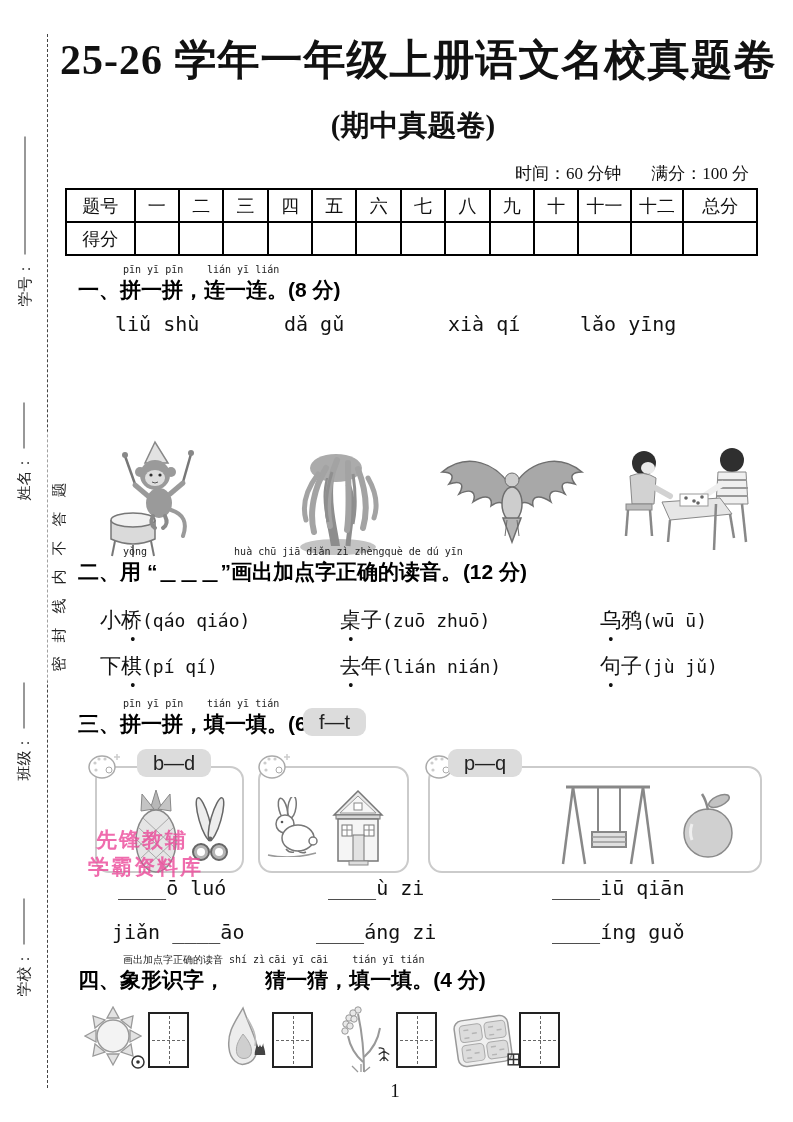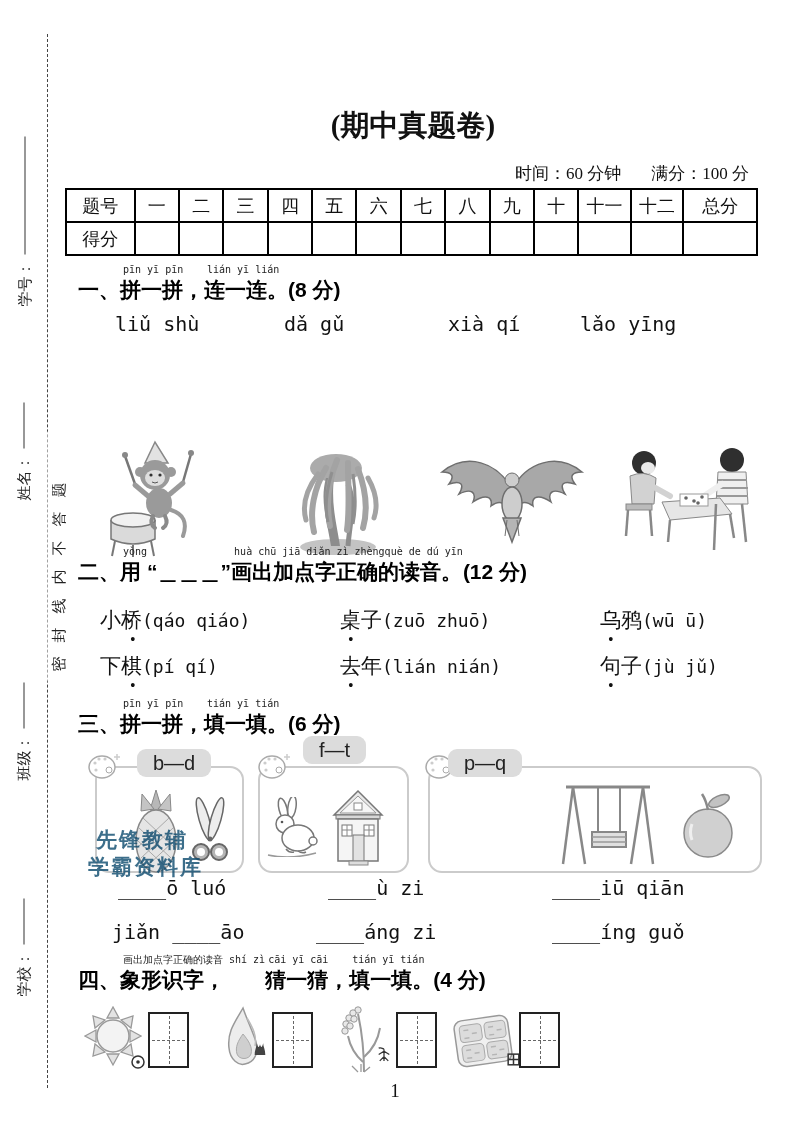--- a/index.html
+++ b/index.html
@@ -45,21 +45,21 @@
   .w2item .opts { font-family:"DejaVu Sans Mono",monospace; font-size:18px; }
   .worddot { position:absolute; bottom:-15px; font-size:16px; color:#111; }
   .dot-c1 { left:8px; }
   .dot-c2 { left:30px; }
 
   
   .pbox { position:absolute; border:2px solid #cbcbcb; border-radius:14px; height:103px; background:#fff; }
   .pill { position:absolute; background:#dcdcdc; border-radius:9px; font-family:"Liberation Sans",sans-serif;
           font-size:20px; color:#222; padding:2px 16px; line-height:24px; }
   .blank { position:absolute; font-family:"DejaVu Sans Mono",monospace; font-size:20px; color:#111; white-space:pre; }
-  .wm { position:absolute; color:#0c4a6e; opacity:.8; font-size:21px; letter-spacing:2px;
+  .wm { position:absolute; color:#ec4899; opacity:.8; font-size:21px; letter-spacing:2px;
         font-family:"Liberation Sans",sans-serif; font-weight:bold; }
 
   
   .tzg { position:absolute; width:37px; height:52px; border:2.5px solid #222; background:#fff; }
   .tzg::before { content:""; position:absolute; left:50%; top:2px; bottom:2px; border-left:1.5px dashed #666; }
   .tzg::after  { content:""; position:absolute; top:50%; left:2px; right:2px; border-top:1.5px dashed #666; }
 
   .pagenum { left:60px; top:1080px; width:670px; text-align:center; font-size:19px; }
   svg { display:block; }
 </style>
@@ -82,20 +82,21 @@
     <span>班级：</span>
       <span class="fill-line" style="width:46px;"></span>
   </div>
   <div class="side-field" style="left:-36px; top:938px; width:120px; justify-content:center;">
     <span>学校：</span>
       <span class="fill-line" style="width:46px;"></span>
   </div>
 
   <div class="seal-text" style="left:-66px; top:545px; width:230px;">密封线内不答题</div>
 
+  <div class="abs title">25-26 学年一年级上册语文名校真题卷</div>
   <div class="abs subtitle">(期中真题卷)</div>
   <div class="abs exam-info">
     <span>时间：60 分钟</span>
     <span>满分：100 分</span>
   </div>
 
   <div class="abs score-table-wrap">
     <table class="score">
       <colgroup>
         <col style="width:68px">
@@ -336,21 +337,21 @@
         <circle cx="23" cy="20" r="3" fill="#fff" stroke="#aaa"></circle>
         <circle cx="9" cy="13" r="1.6" fill="#ccc"></circle>
         <circle cx="13" cy="9" r="1.6" fill="#ccc"></circle>
         <circle cx="19" cy="9" r="1.6" fill="#ccc"></circle>
         <circle cx="10" cy="20" r="1.6" fill="#ccc"></circle>
         <path d="M31,4 v6 M28,7 h6" stroke="#ccc" stroke-width="1.5"></path>
       </svg>
   </span>
 
   <span class="pill" style="left:137px; top:749px;">b—d</span>
-  <span class="pill" style="left:303px; top:708px;margin-top:28px;">f—t</span>
+  <span class="pill" style="left:303px; top:708px;">f—t</span>
   <span class="pill" style="left:448px; top:749px;">p—q</span>
 
   <span class="abs" style="left:127px; top:788px;">
     <svg width="58" height="88" viewBox="0 0 58 88">
       <path d="M29,2 L23,22 L35,22 Z" fill="#b8b8b8" stroke="#888"></path>
       <path d="M15,6 L14,23 L27,21 Z" fill="#c4c4c4" stroke="#888"></path>
       <path d="M43,6 L44,23 L31,21 Z" fill="#c4c4c4" stroke="#888"></path>
       <ellipse cx="29" cy="53" rx="20" ry="31" fill="#e5e5e5" stroke="#888" stroke-width="1.5"></ellipse>
       <path d="M12,40 L44,70 M10,52 L40,80 M16,30 L48,60 M46,40 L14,70 M48,52 L18,80 M42,30 L10,60" stroke="#aaa" stroke-width="1"></path>
     </svg>

